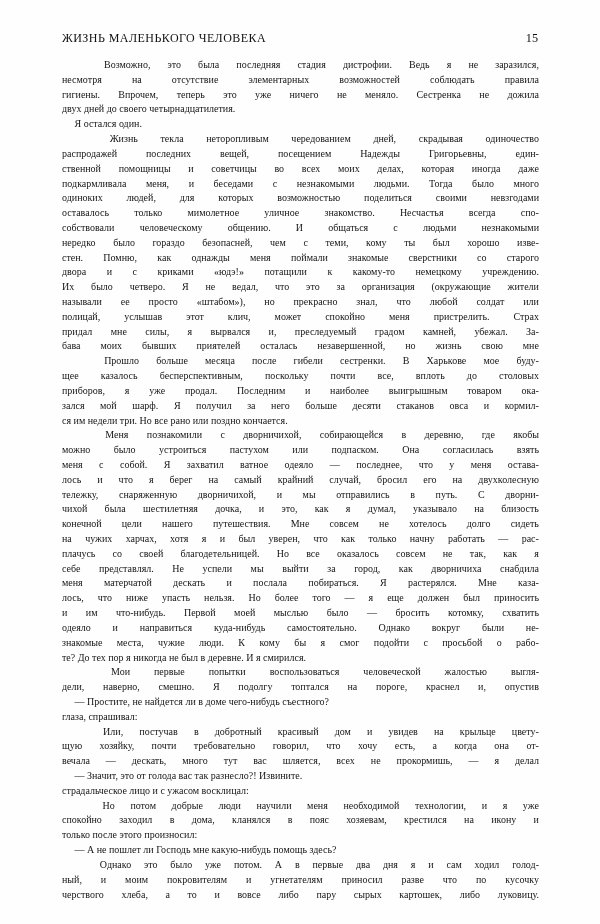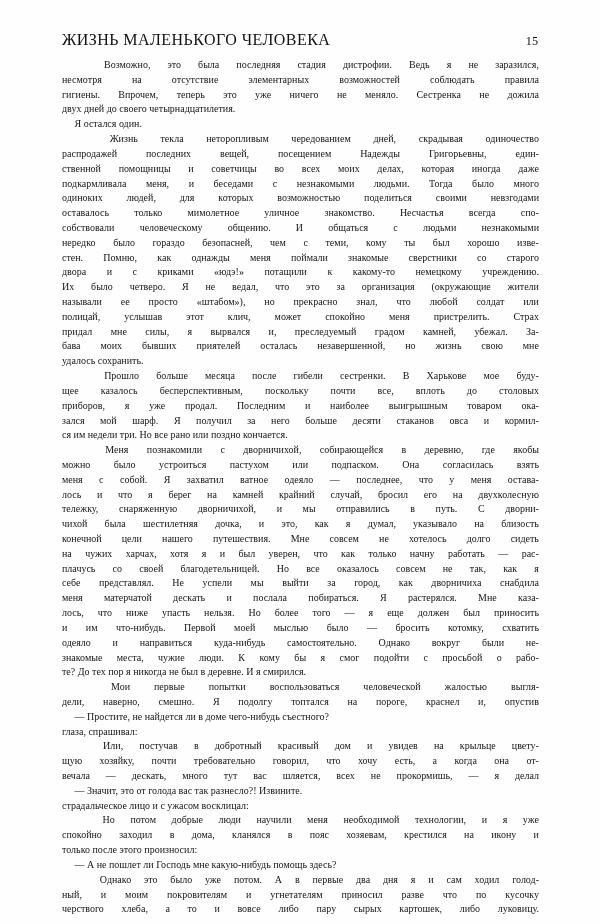--- a/index.html
+++ b/index.html
@@ -20,21 +20,21 @@
     position: absolute;
     left: 62px;
     right: 62px;
     top: 31px;
     height: 16px;
     display: flex;
     align-items: baseline;
     justify-content: space-between;
   }
   .running-head-title {
-    font-size: 16px;
+    font-size: 12px;
     letter-spacing: 0.45px;
     color: #121212;
     white-space: nowrap;
   }
   .running-head-folio {
     font-size: 12.2px;
     color: #121212;
   }
   .textblock {
     position: absolute;
@@ -283,21 +283,20 @@
         <span>моих</span>
         <span>бывших</span>
         <span>приятелей</span>
         <span>осталась</span>
         <span>незавершенной,</span>
         <span>но</span>
         <span>жизнь</span>
         <span>свою</span>
         <span>мне</span>
       </div>
-      <div class="ln l">удалось сохранить.</div>
       <div class="ln j">
         <span class="indent-box"></span>
         <span>Прошло</span>
         <span>больше</span>
         <span>месяца</span>
         <span>после</span>
         <span>гибели</span>
         <span>сестренки.</span>
         <span>В</span>
         <span>Харькове</span>
@@ -381,21 +380,21 @@
         <span>меня</span>
         <span>остава-</span>
       </div>
       <div class="ln j">
         <span>лось</span>
         <span>и</span>
         <span>что</span>
         <span>я</span>
         <span>берег</span>
         <span>на</span>
-        <span>камней</span>
+        <span>самый</span>
         <span>крайний</span>
         <span>случай,</span>
         <span>бросил</span>
         <span>его</span>
         <span>на</span>
         <span>двухколесную</span>
       </div>
       <div class="ln j">
         <span>тележку,</span>
         <span>снаряженную</span>

